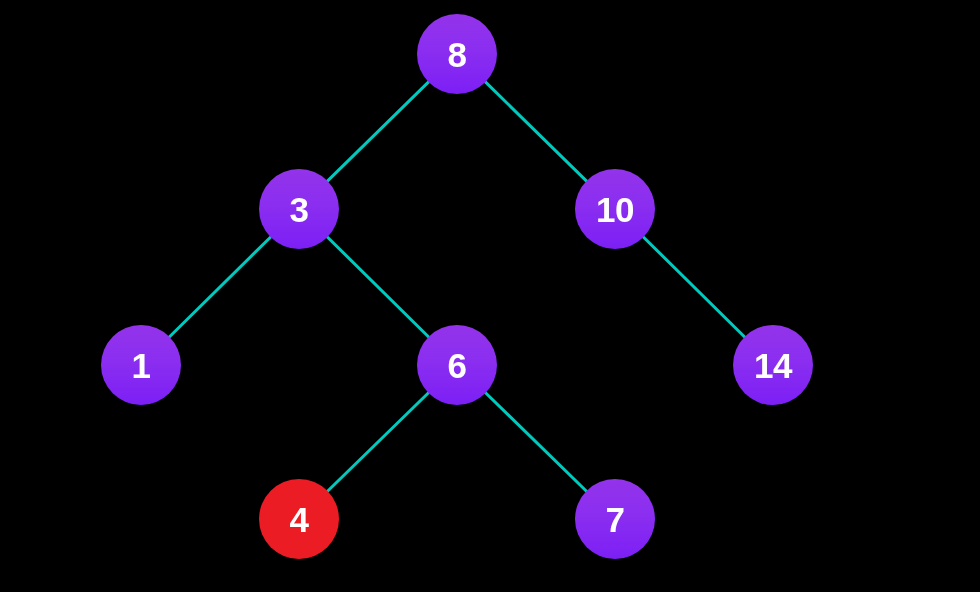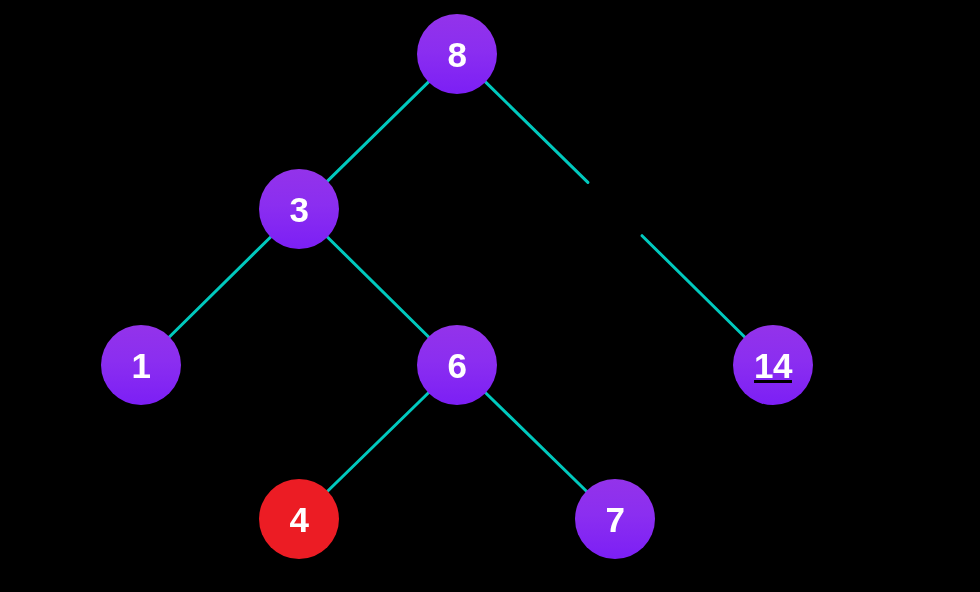--- a/index.html
+++ b/index.html
@@ -70,27 +70,30 @@
       <line x1="429.7876906870627" y1="391.52339008982494" x2="326.2123093129373" y2="492.47660991017506" stroke="#00c9be" stroke-width="3" stroke-linecap="round"></line>
       <line x1="484.2123093129373" y1="391.52339008982494" x2="587.7876906870626" y2="492.47660991017506" stroke="#00c9be" stroke-width="3" stroke-linecap="round"></line>
     </svg>
   <div id="node-layer">
       <div class="tree-node node-default" style="width: 80px; height: 80px; left: 417px; top: 14px;">
         <span class="node-label" style="font-size: 35px; color: rgb(255, 255, 255);">8</span>
       </div>
       <div class="tree-node node-default" style="width: 80px; height: 80px; left: 259px; top: 169px;">
         <span class="node-label" style="font-size: 35px; color: rgb(255, 255, 255);">3</span>
       </div>
+      <div class="tree-node node-default" style="width: 80px; height: 80px; left: 575px; top: 169px;">
+        <span class="node-label" style="font-size: 35px; color: rgb(255, 255, 255);">10</span>
+      </div>
       <div class="tree-node node-default" style="width: 80px; height: 80px; left: 101px; top: 325px;">
         <span class="node-label" style="font-size: 35px; color: rgb(255, 255, 255);">1</span>
       </div>
       <div class="tree-node node-default" style="width: 80px; height: 80px; left: 417px; top: 325px;">
         <span class="node-label" style="font-size: 35px; color: rgb(255, 255, 255);">6</span>
       </div>
-      <div class="tree-node node-default" style="width: 80px; height: 80px; left: 733px; top: 325px; text-decoration: underline;">
+      <div class="tree-node node-default" style="width: 80px; height: 80px; left: 733px; top: 325px;">
         <span class="node-label" style="font-size: 35px; color: rgb(255, 255, 255);">14</span>
       </div>
       <div class="tree-node node-highlight" style="width: 80px; height: 80px; left: 259px; top: 479px;">
         <span class="node-label" style="font-size: 35px; color: rgb(255, 255, 255);">4</span>
       </div>
       <div class="tree-node node-default" style="width: 80px; height: 80px; left: 575px; top: 479px;">
         <span class="node-label" style="font-size: 35px; color: rgb(255, 255, 255);">7</span>
       </div>
     </div>
 </div>

